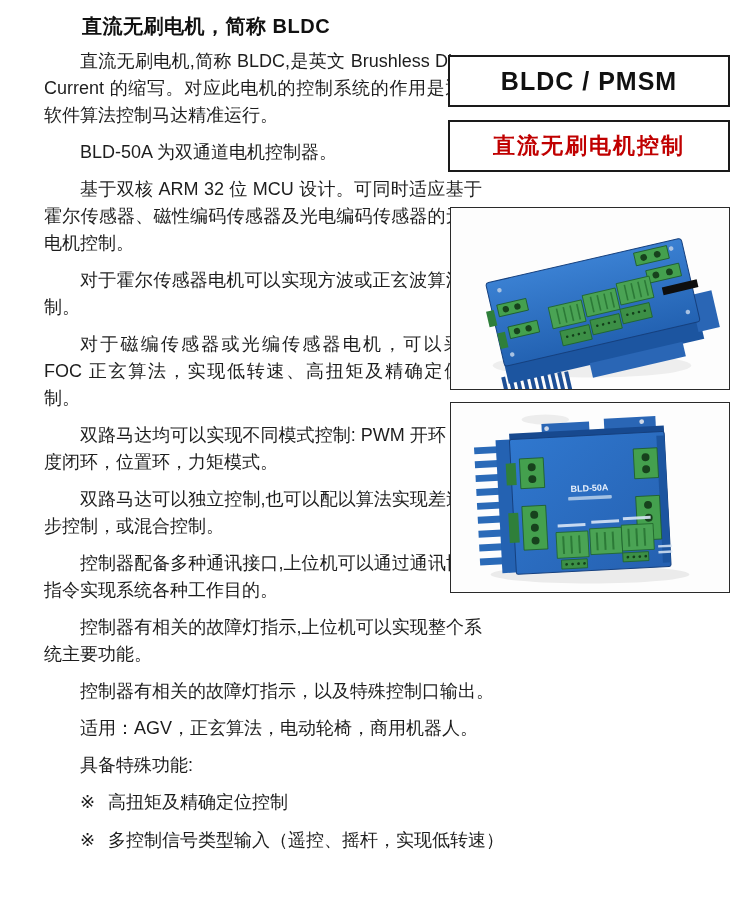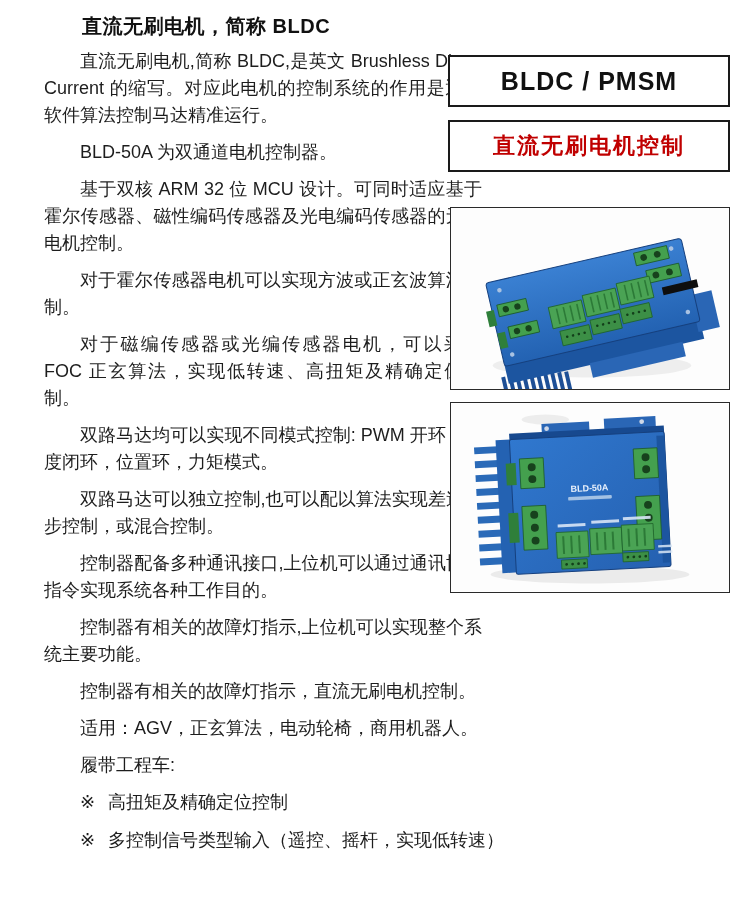--- a/index.html
+++ b/index.html
@@ -64,23 +64,23 @@
 
     <p class="para">直流无刷电机,简称 BLDC,是英文 Brushless Direct Current 的缩写。对应此电机的控制系统的作用是通过软件算法控制马达精准运行。</p>
     <p class="para">BLD-50A 为双通道电机控制器。</p>
     <p class="para">基于双核 ARM 32 位 MCU 设计。可同时适应基于霍尔传感器、磁性编码传感器及光电编码传感器的无刷电机控制。</p>
     <p class="para">对于霍尔传感器电机可以实现方波或正玄波算法控制。</p>
     <p class="para">对于磁编传感器或光编传感器电机，可以采用 FOC 正玄算法，实现低转速、高扭矩及精确定位控制。</p>
     <p class="para">双路马达均可以实现不同模式控制: PWM 开环，速度闭环，位置环，力矩模式。</p>
     <p class="para">双路马达可以独立控制,也可以配以算法实现差速同步控制，或混合控制。</p>
     <p class="para">控制器配备多种通讯接口,上位机可以通过通讯协议指令实现系统各种工作目的。</p>
     <p class="para">控制器有相关的故障灯指示,上位机可以实现整个系统主要功能。</p>
-    <p class="para single">控制器有相关的故障灯指示，直流无刷电机控制。</p>
+    <p class="para single">控制器有相关的故障灯指示，以及特殊控制口输出。</p>
     <p class="para single">适用：AGV，正玄算法，电动轮椅，商用机器人。</p>
-    <p class="para single">履带工程车:</p>
+    <p class="para single">具备特殊功能:</p>
 
     <p class="bullet">
       <span class="marker">※</span><span>高扭矩及精确定位控制</span>
     </p>
     <p class="bullet">
       <span class="marker">※</span><span>多控制信号类型输入（遥控、摇杆，实现低转速）</span>
     </p>
   </div>
 
   <div class="side-col">

